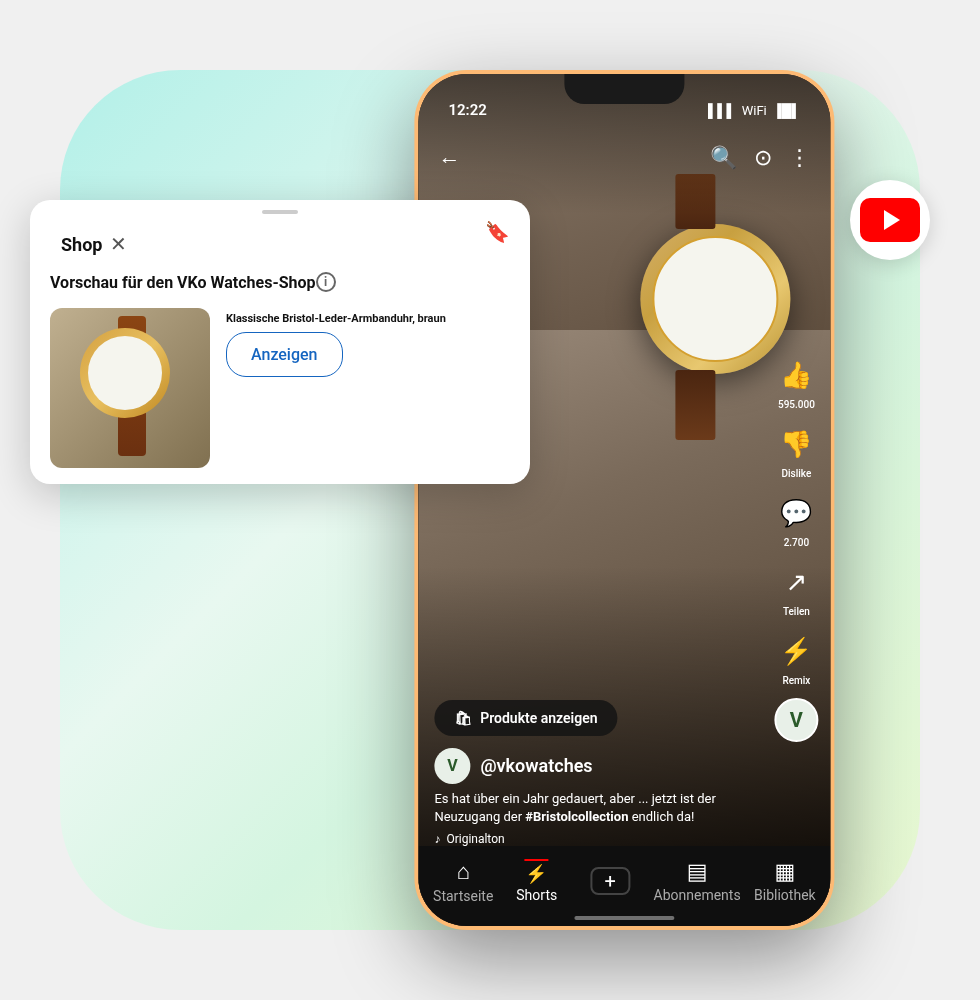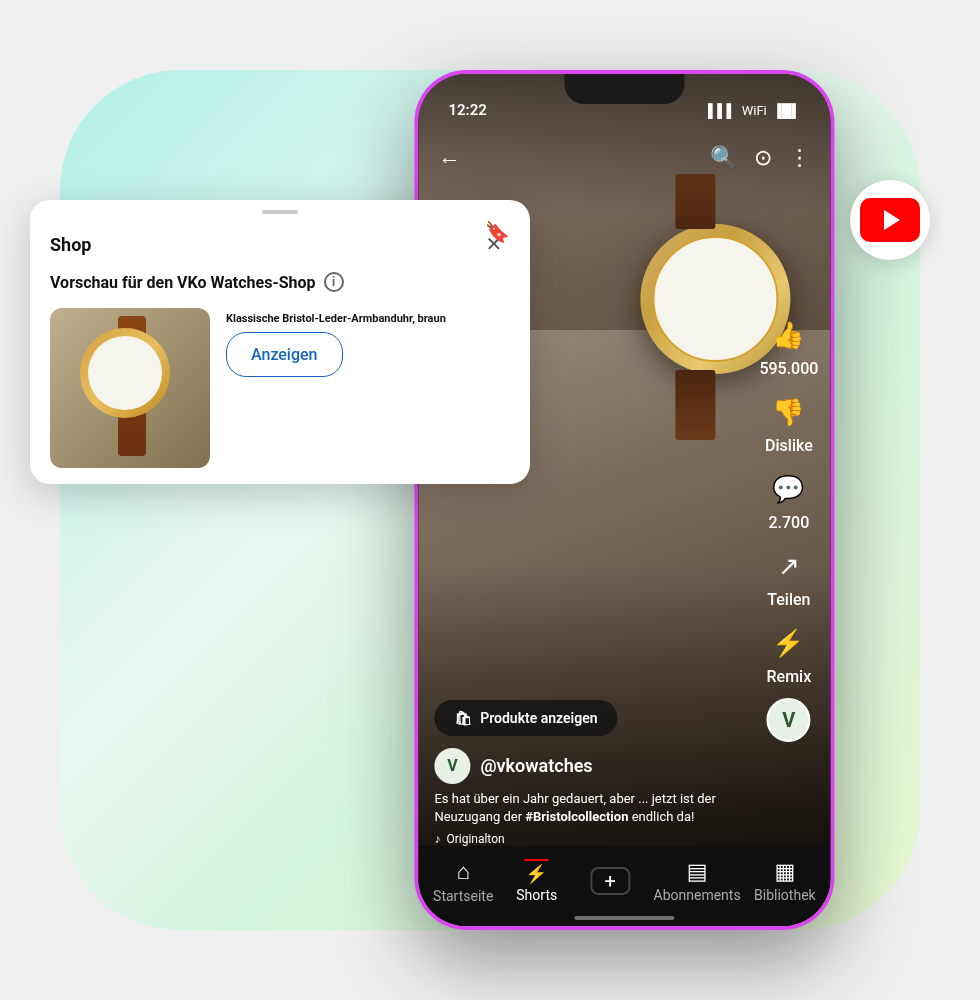--- a/index.html
+++ b/index.html
@@ -43,21 +43,21 @@
       height: 860px;
       top: 50%;
       left: 50%;
       transform: translate(-18%, -50%);
       z-index: 2;
     }
 
     .phone-outer {
       width: 100%;
       height: 100%;
-      background: #d946ef;
+      background: #fdba74;
       border-radius: 52px;
       padding: 4px;
       box-shadow: 0 30px 80px rgba(0,0,0,0.4);
     }
 
     .phone-inner {
       width: 100%;
       height: 100%;
       background: #000;
       border-radius: 48px;
@@ -172,21 +172,21 @@
       height: 44px;
       display: flex;
       align-items: center;
       justify-content: center;
       color: white;
       font-size: 26px;
     }
 
     .action-label {
       color: white;
-      font-size: 16px;
+      font-size: 10px;
       font-weight: 500;
     }
 
     
     .channel-avatar-side {
       width: 44px;
       height: 44px;
       border-radius: 50%;
       background: #e8f0e8;
       border: 2px solid white;
@@ -355,22 +355,23 @@
       width: 36px;
       height: 4px;
       background: #ccc;
       border-radius: 2px;
       margin: 10px auto;
     }
 
     .shop-header {
       display: flex;
       align-items: center;
-      justify-content: space-between;
+      justify-content: flex-start;
       padding: 4px 20px 12px;
+      margin-left: 11px;
     }
 
     .shop-title {
       font-size: 18px;
       font-weight: 700;
       color: #111;
     }
 
     .shop-close {
       width: 32px;
@@ -383,21 +384,20 @@
       cursor: pointer;
     }
 
     .shop-subtitle {
       font-size: 16px;
       font-weight: 700;
       color: #111;
       padding: 0 20px 16px;
       display: flex;
       align-items: center;
-      gap: 8px;
     }
 
     .info-icon {
       width: 20px;
       height: 20px;
       border-radius: 50%;
       border: 2px solid #666;
       display: flex;
       align-items: center;
       justify-content: center;

